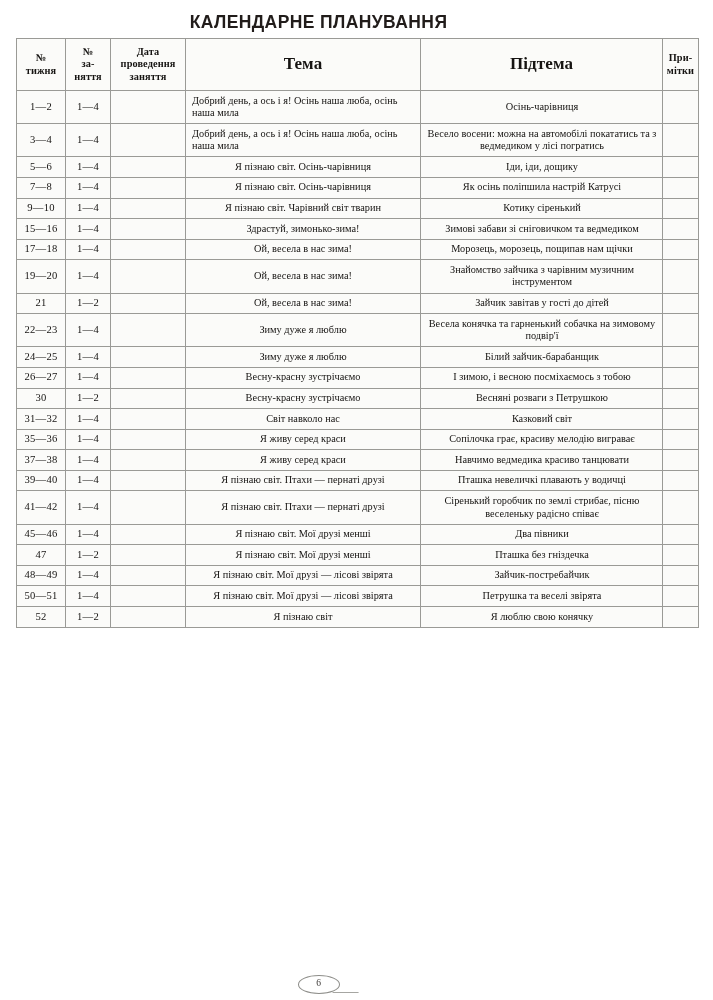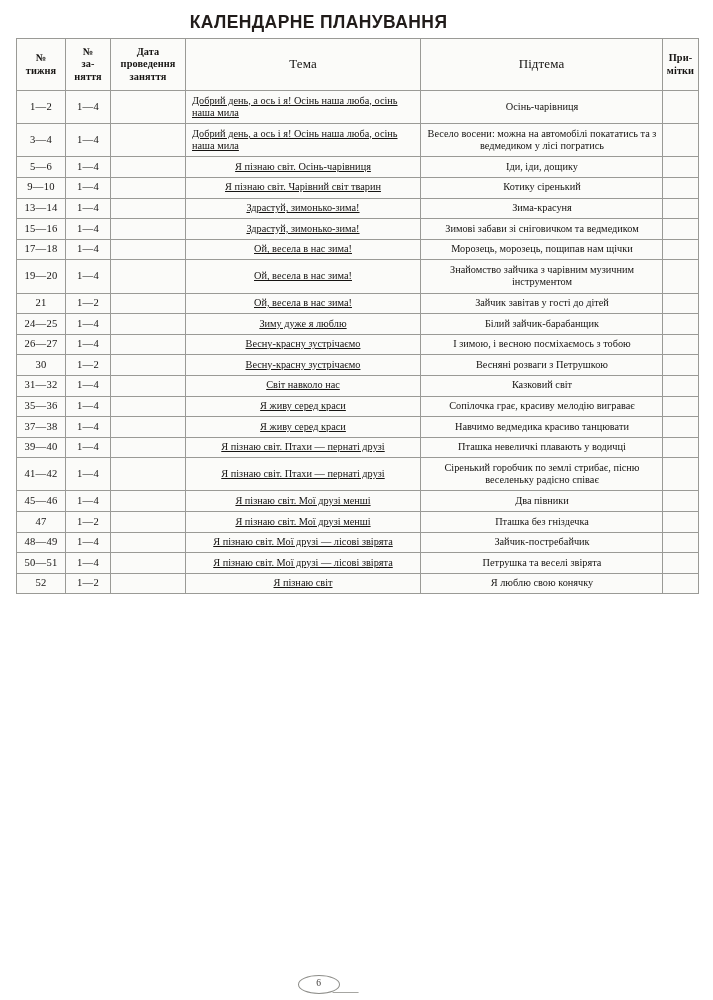--- a/index.html
+++ b/index.html
@@ -75,22 +75,22 @@
     font-size: 10.6px;
     line-height: 13px;
     padding: 5px 2px;
     height: 52px;
     box-sizing: border-box;
     letter-spacing: 0.1px;
   }
 
   thead th.h-theme,
   thead th.h-sub {
-    font-weight: normal;
-    font-size: 13px;
+    font-weight: bold;
+    font-size: 17px;
   }
 
   tbody td.num {
     text-align: center;
     padding: 3px 2px;
     letter-spacing: 0.2px;
     font-size: 10.6px;
   }
 
   tbody td.date {
@@ -99,21 +99,20 @@
 
   tbody td.theme {
     text-align: center;
     padding: 3.5px 6px;
   }
 
   tbody td.theme .inner {
     display: inline-block;
     text-align: left;
     max-width: 100%;
-    text-decoration: underline;
   }
 
   tbody td.sub {
     text-align: center;
     padding: 3.5px 5px 3.5px 6px;
   }
 
   tbody td.notes {
     padding: 3px 2px;
   }
@@ -213,36 +212,36 @@
           </tr>
           <tr>
             <td class="num">5—6</td>
             <td class="num">1—4</td>
             <td class="date"></td>
             <td class="theme"><span class="inner">Я пізнаю світ. Осінь-чарівниця</span></td>
             <td class="sub">Іди, іди, дощику</td>
             <td class="notes"></td>
           </tr>
           <tr>
+            <td class="num">7—8</td>
+            <td class="num">1—4</td>
+            <td class="date"></td>
+            <td class="theme"><span class="inner">Я пізнаю світ. Осінь-чарівниця</span></td>
+            <td class="sub">Як осінь поліпшила настрій Катрусі</td>
+            <td class="notes"></td>
+          </tr>
+          <tr>
             <td class="num">9—10</td>
             <td class="num">1—4</td>
             <td class="date"></td>
             <td class="theme"><span class="inner">Я пізнаю світ. Чарівний світ тварин</span></td>
             <td class="sub">Котику сіренький</td>
             <td class="notes"></td>
           </tr>
           <tr>
-            <td class="num">13—14</td>
-            <td class="num">1—4</td>
-            <td class="date"></td>
-            <td class="theme"><span class="inner">Здрастуй, зимонько-зима!</span></td>
-            <td class="sub">Зима-красуня</td>
-            <td class="notes"></td>
-          </tr>
-          <tr>
             <td class="num">15—16</td>
             <td class="num">1—4</td>
             <td class="date"></td>
             <td class="theme"><span class="inner">Здрастуй, зимонько-зима!</span></td>
             <td class="sub">Зимові забави зі сніговичком та ведмедиком</td>
             <td class="notes"></td>
           </tr>
           <tr>
             <td class="num">17—18</td>
             <td class="num">1—4</td>
@@ -258,20 +257,28 @@
             <td class="theme"><span class="inner">Ой, весела в нас зима!</span></td>
             <td class="sub">Знайомство зайчика з чарівним музичним інструментом</td>
             <td class="notes"></td>
           </tr>
           <tr>
             <td class="num">21</td>
             <td class="num">1—2</td>
             <td class="date"></td>
             <td class="theme"><span class="inner">Ой, весела в нас зима!</span></td>
             <td class="sub">Зайчик завітав у гості до дітей</td>
+            <td class="notes"></td>
+          </tr>
+          <tr>
+            <td class="num">22—23</td>
+            <td class="num">1—4</td>
+            <td class="date"></td>
+            <td class="theme"><span class="inner">Зиму дуже я люблю</span></td>
+            <td class="sub">Весела конячка та гарненький собачка на зимовому подвір'ї</td>
             <td class="notes"></td>
           </tr>
           <tr>
             <td class="num">24—25</td>
             <td class="num">1—4</td>
             <td class="date"></td>
             <td class="theme"><span class="inner">Зиму дуже я люблю</span></td>
             <td class="sub">Білий зайчик-барабанщик</td>
             <td class="notes"></td>
           </tr>

